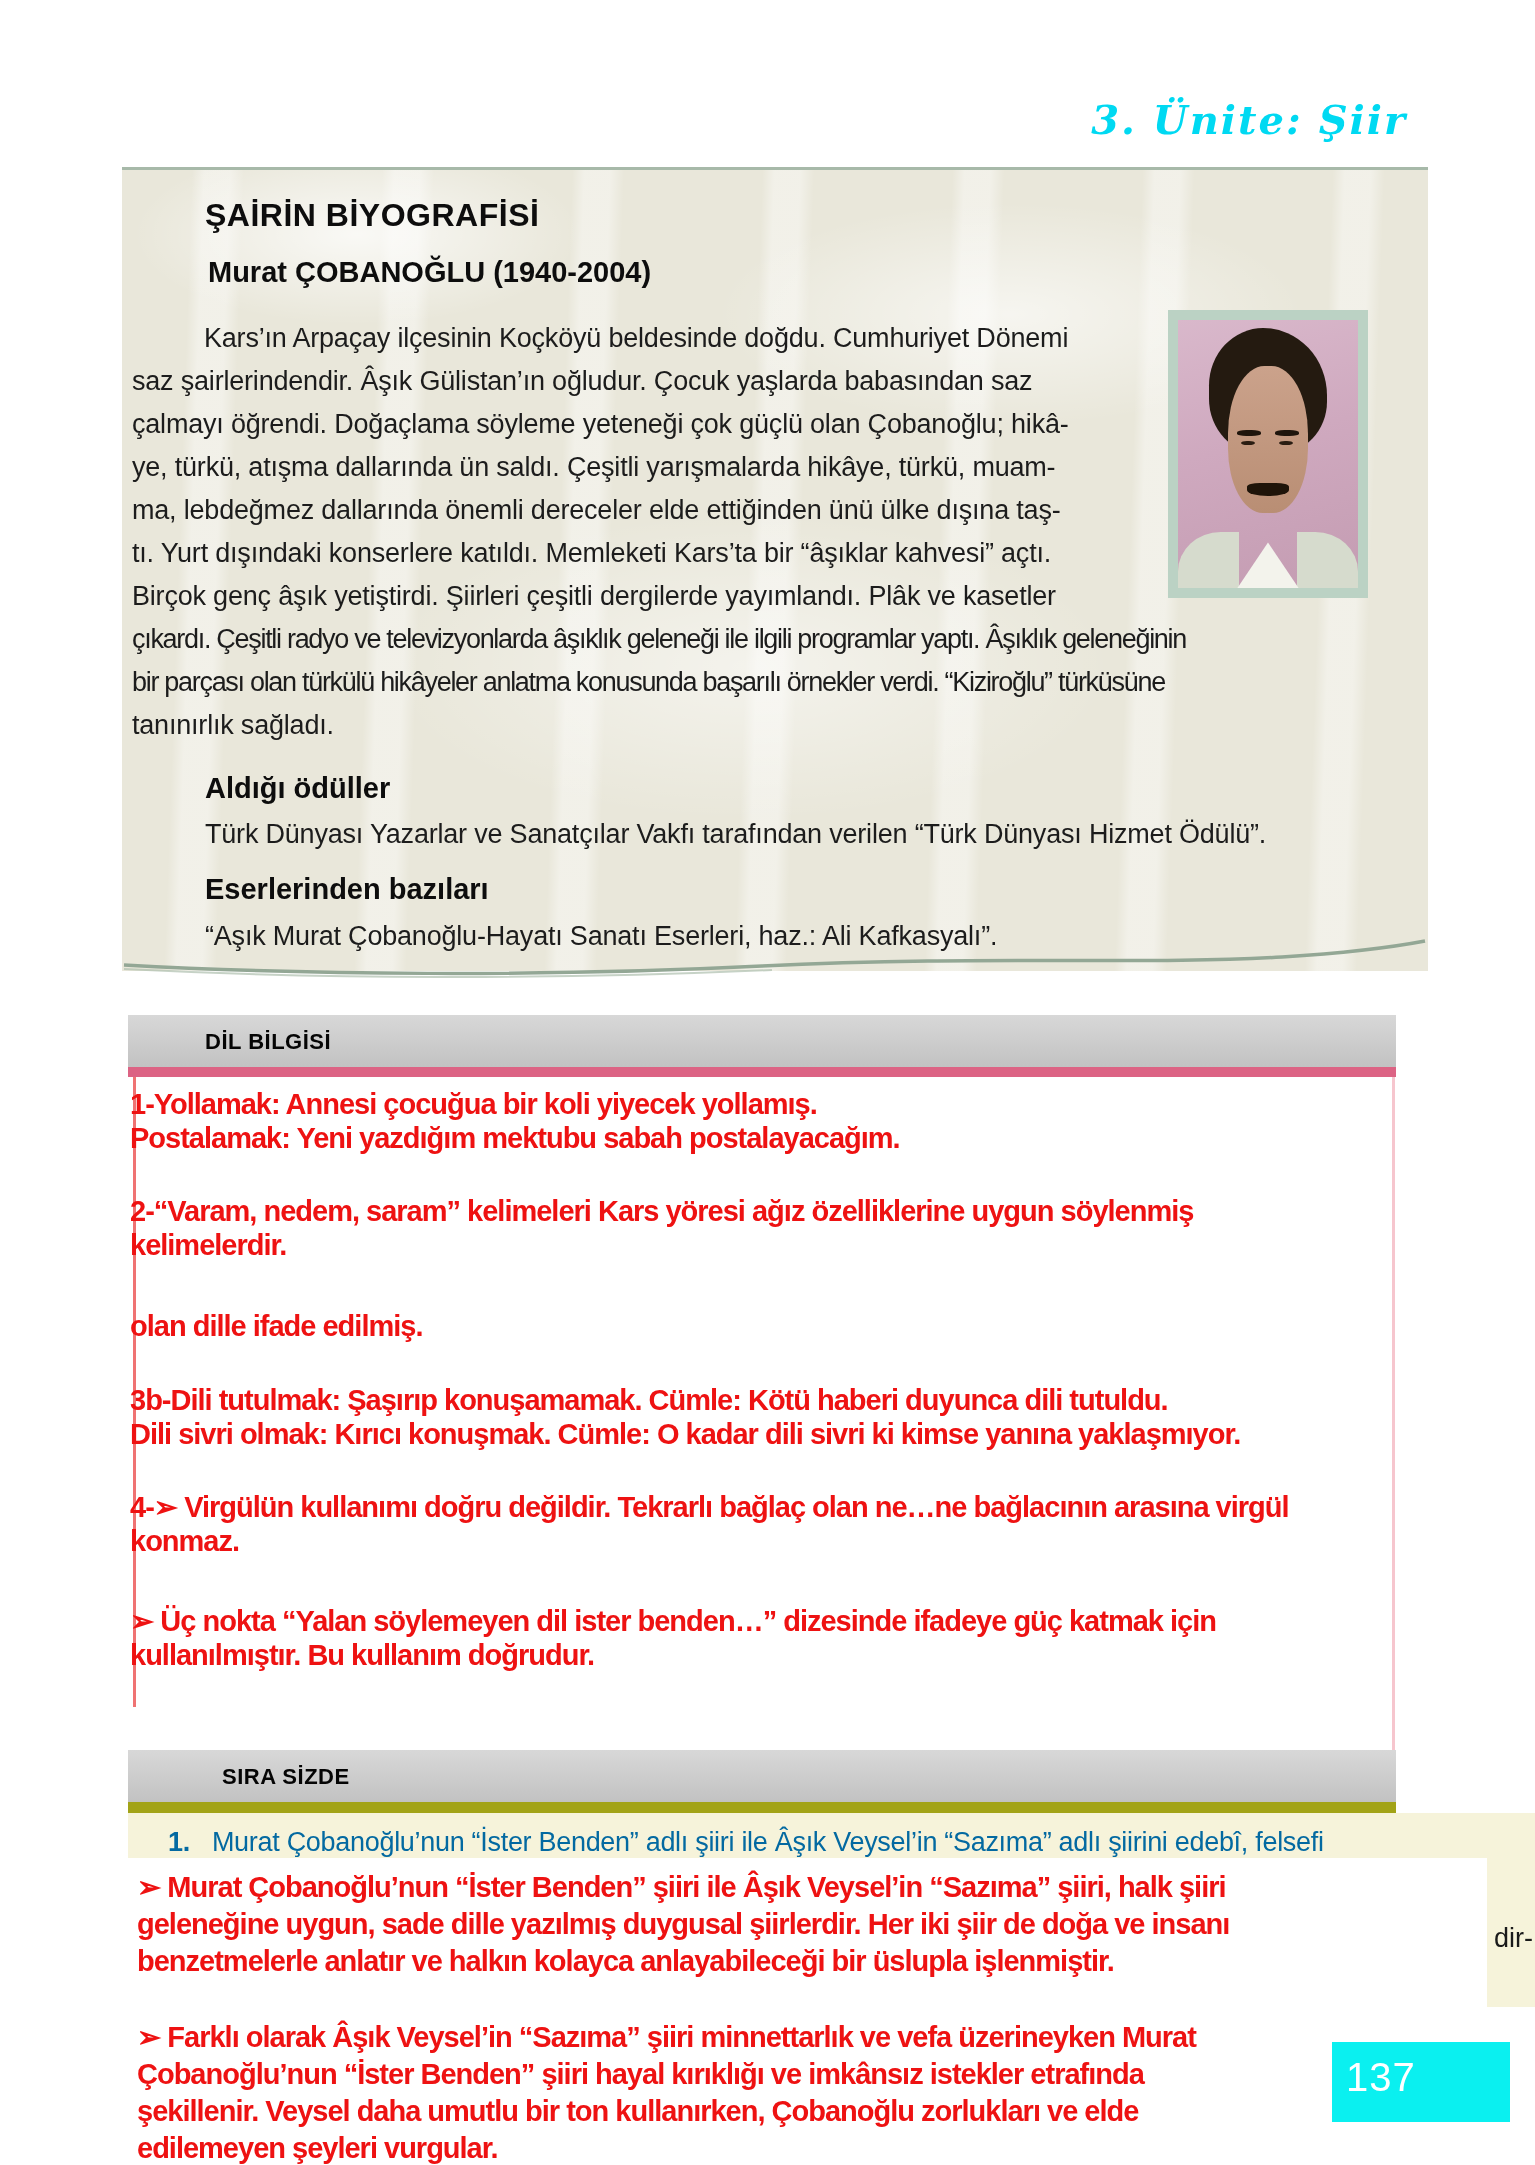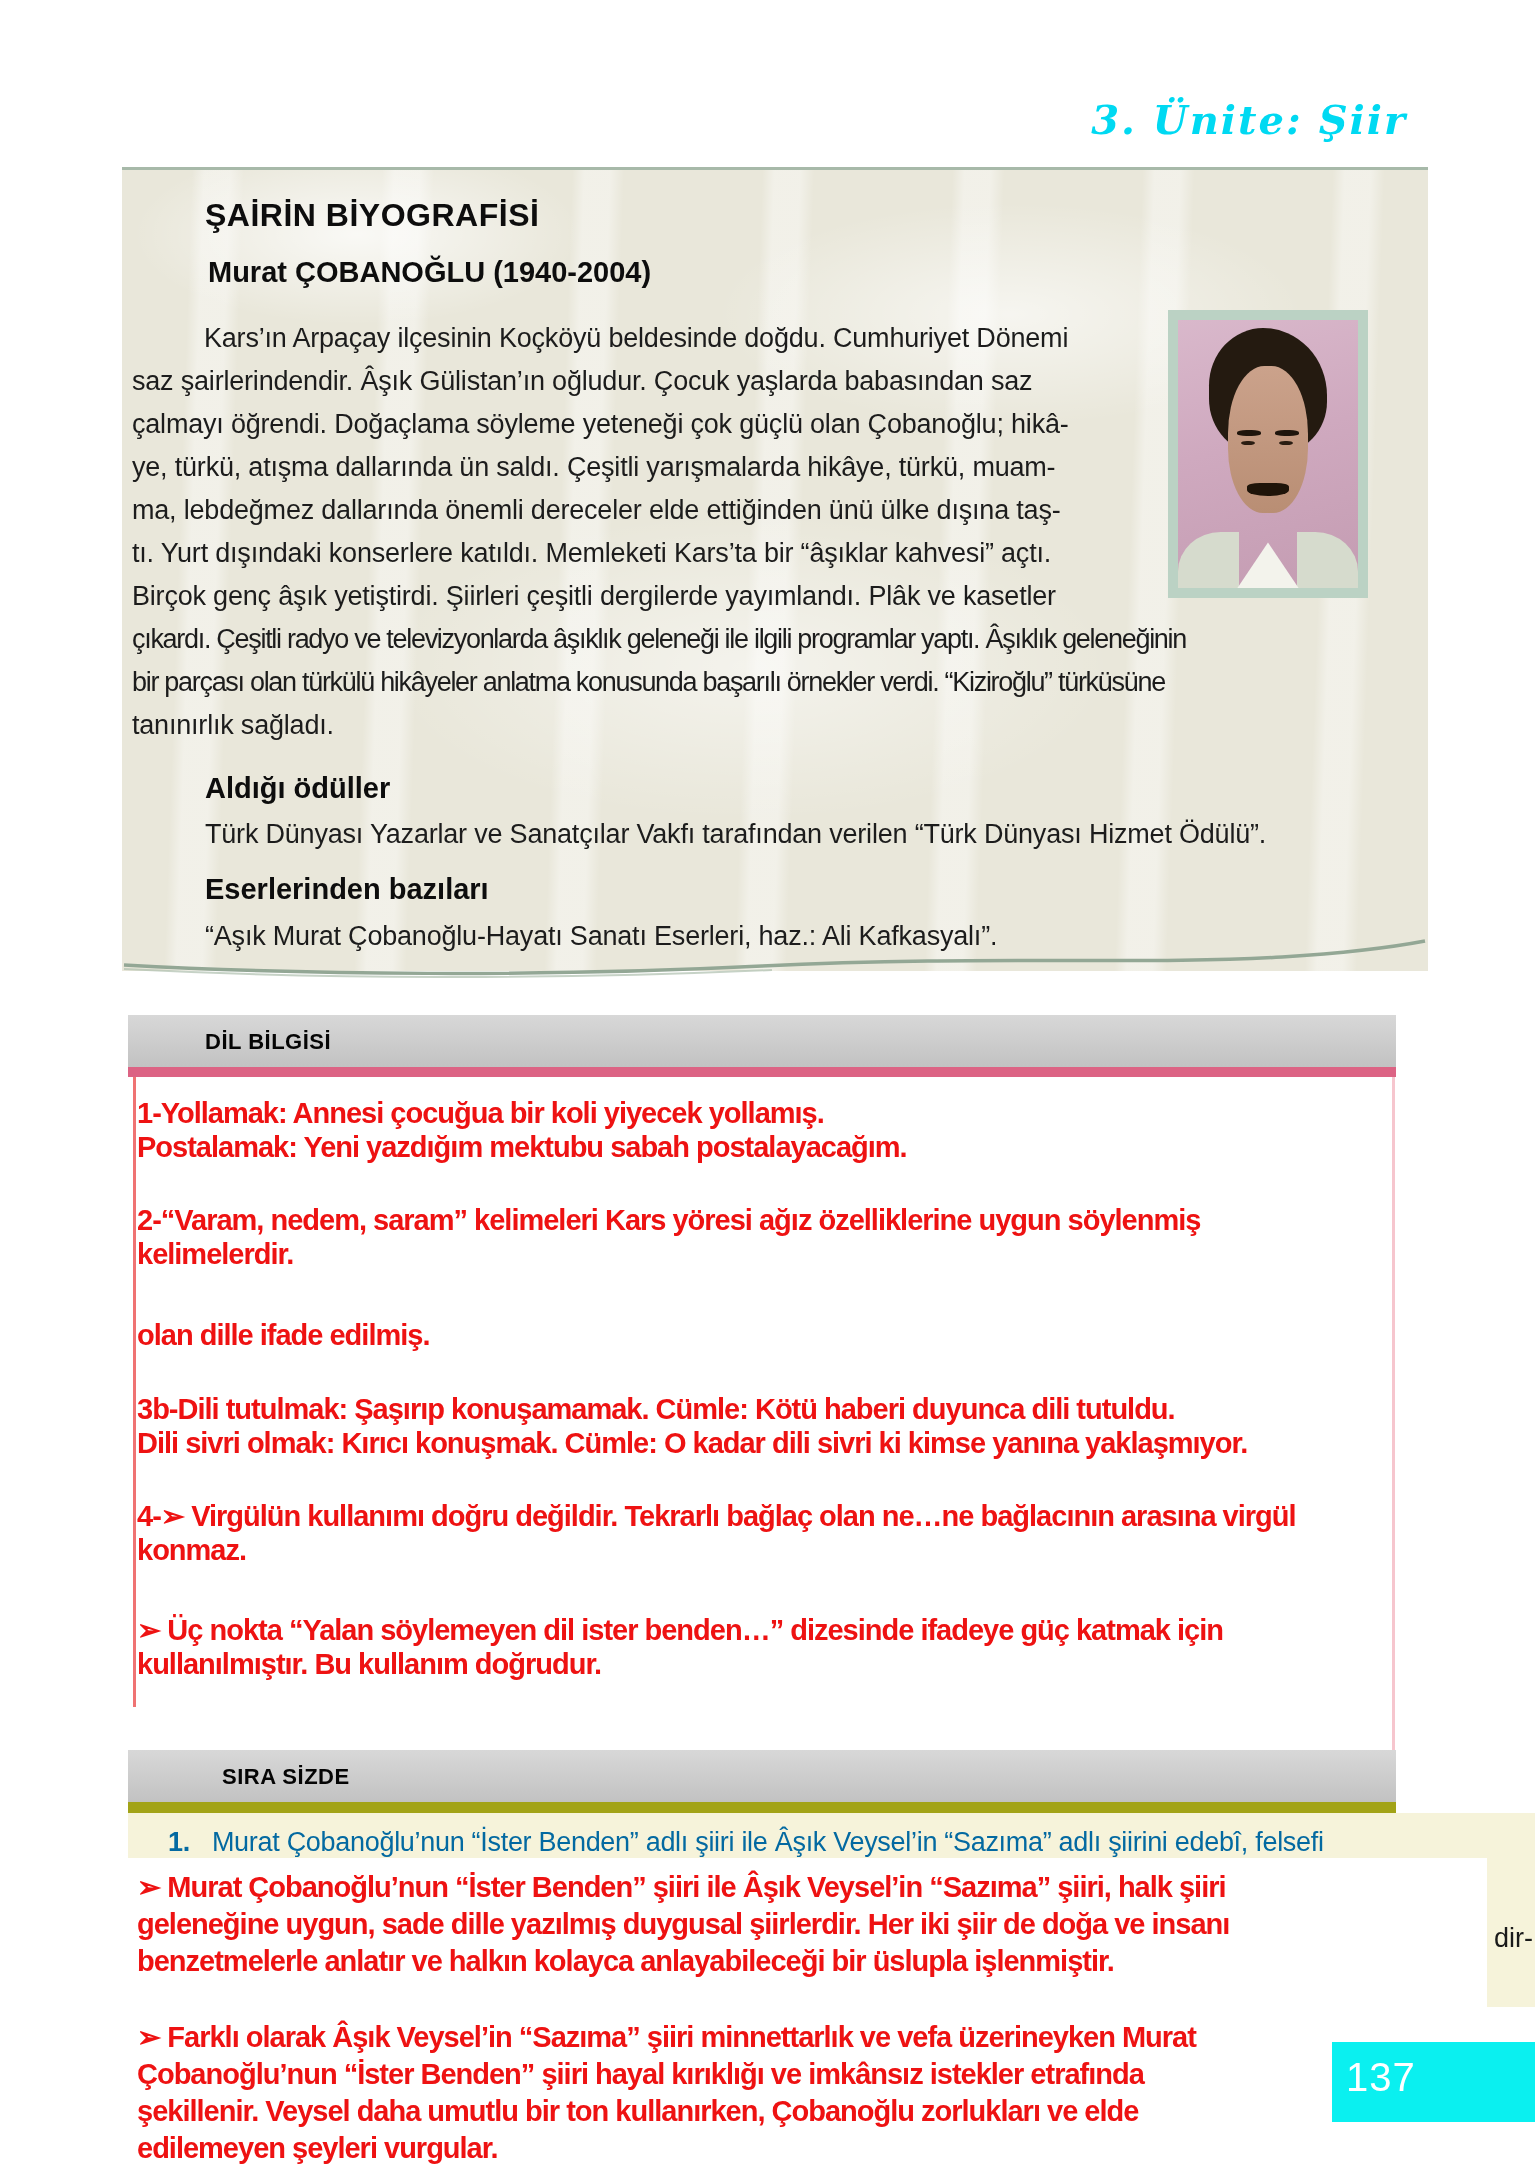--- a/index.html
+++ b/index.html
@@ -66,42 +66,42 @@
   .bar-sira .bar-label{padding-left:87px;margin-left:7px;}
   .band-olive{position:absolute;left:128px;top:1802px;width:1268px;height:11px;background:#a2a317;}
 
   
   .rl{display:block;font-size:29px;font-weight:bold;letter-spacing:-1px;
       color:#ee1212;white-space:nowrap;line-height:34px;}
 
   .vline-red{position:absolute;left:133px;top:1077px;width:3px;height:630px;background:#ec5a5a;opacity:.85;}
   .vline-pink{position:absolute;left:1392px;top:1077px;width:3px;height:673px;background:#f6c6ce;}
 
-  .dil-block{position:absolute;left:137px;top:1077px;width:1280px;padding-top:19px;}
+  .dil-block{position:absolute;left:130px;top:1077px;width:1280px;padding-top:10px;}
   .ditem{margin:0;}
   .ditem.g1{margin-top:39px;}
   .ditem.g2{margin-top:47px;}
   .ditem.g3{margin-top:40px;}
   .ditem.g4{margin-top:39px;}
   .ditem.g5{margin-top:46px;}
 
   
   .yellow-panel{position:absolute;left:128px;top:1813px;width:1407px;height:194px;background:#f6f3da;}
   .question{position:absolute;left:168px;top:1827px;font-size:27px;color:#0369a1;white-space:nowrap;letter-spacing:-0.3px;line-height:30px;}
   .question .qnum{font-weight:bold;margin-right:22px;}
   .white-overlay{position:absolute;left:125px;top:1858px;width:1362px;height:152px;background:#ffffff;}
   .covered-frag{position:absolute;left:1494px;top:1923px;font-size:27px;color:#1a1a1a;}
 
   .ans-a{position:absolute;left:137px;top:1862px;padding-top:7px;}
   .ans-a .rl{line-height:37px;}
   .ans-b{position:absolute;left:137px;top:2019px;}
   .ans-b .rl{line-height:37px;}
 
   
-  .badge{position:absolute;left:1332px;top:2042px;width:203px;height:80px;background:#0af0f0;}
+  .badge{position:absolute;left:1332px;top:2042px;width:178px;height:80px;background:#0af0f0;}
   .badge span{display:block;padding:13px 0 0 14px;font-size:40px;color:#ffffff;letter-spacing:1px;}
 </style>
 </head>
 <body>
 
 <div class="page">
 
   <div class="unit-label">3. Ünite: Şiir</div>
 
   <div class="panel">

